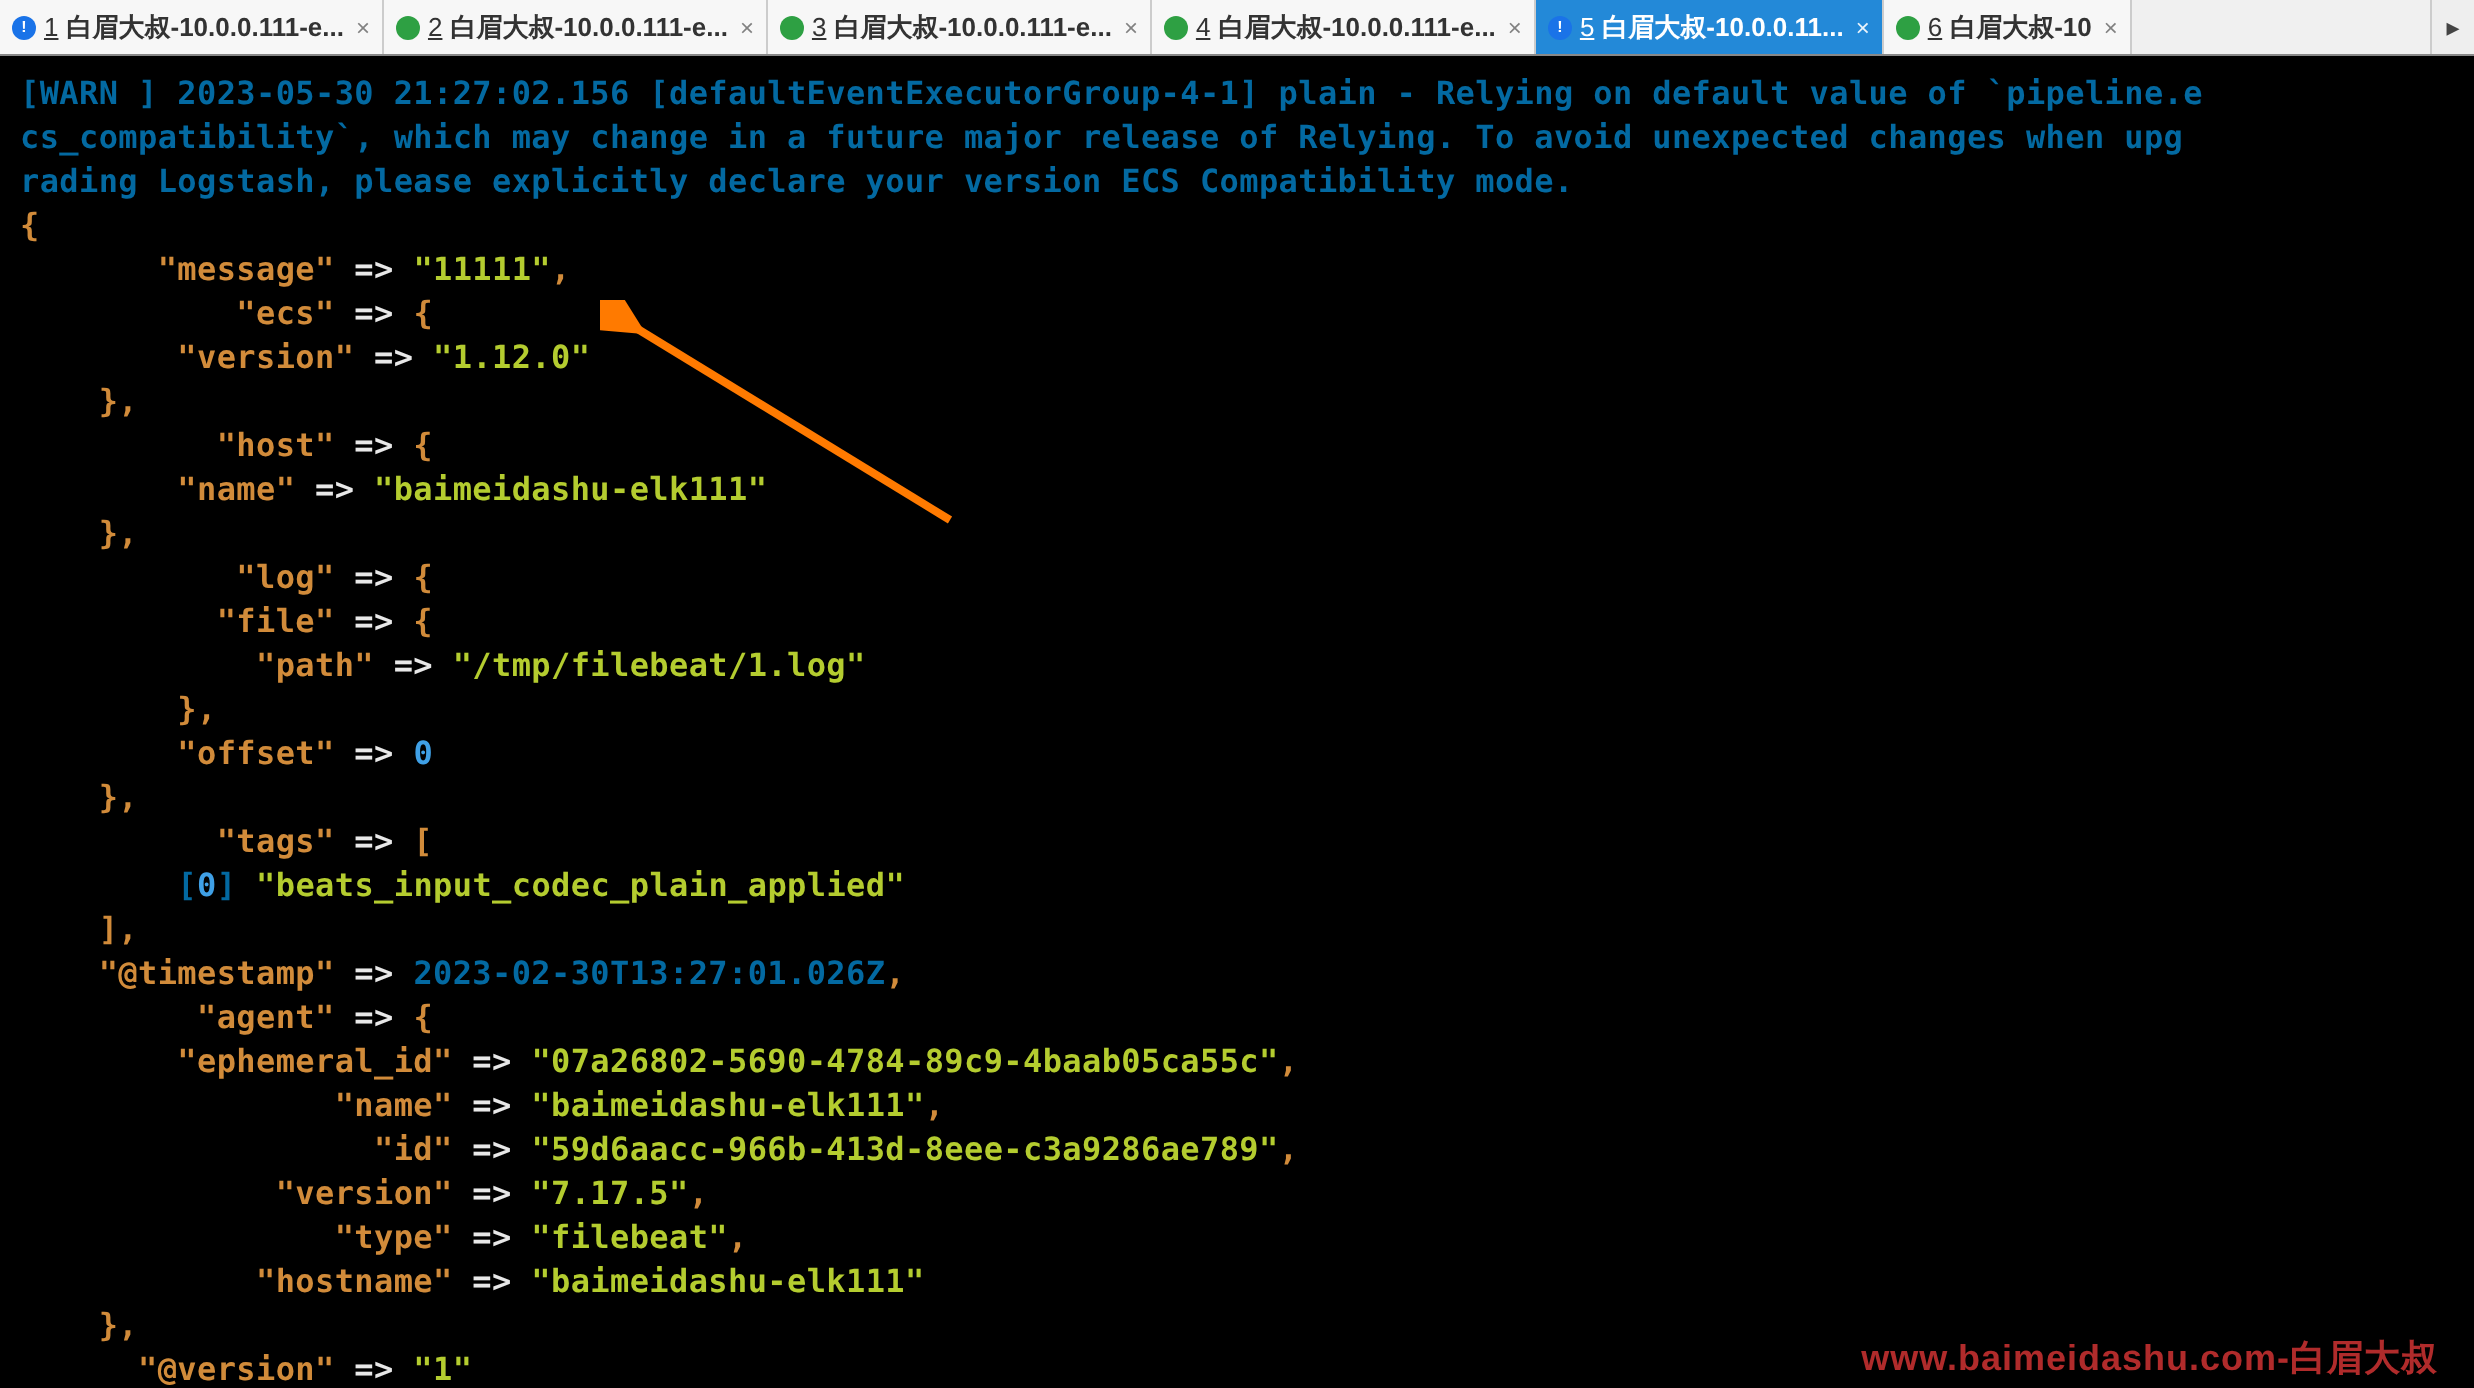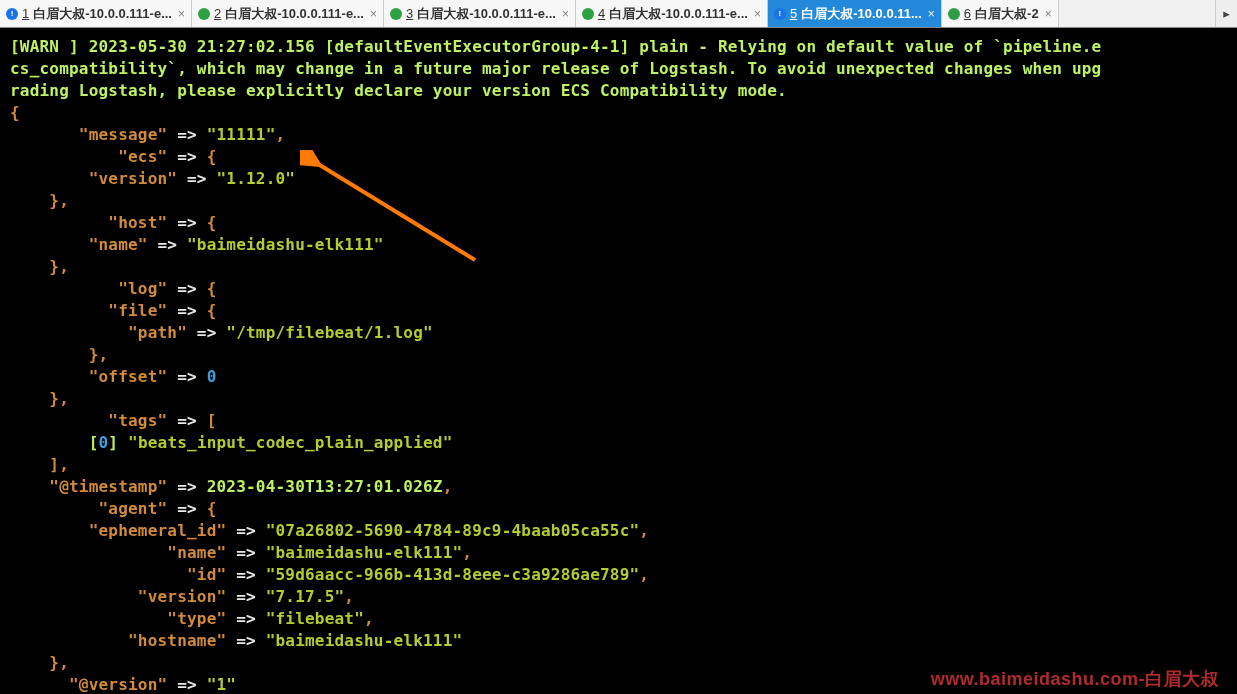--- a/index.html
+++ b/index.html
@@ -8,21 +8,21 @@
   .tab { display:flex; align-items:center; gap:4px; padding:0 6px; border-right:1px solid #ccc; background:#f7f7f7; cursor:pointer; max-width:220px; white-space:nowrap; overflow:hidden; }
   .tab.active { background:#2389d8; color:#fff; }
   .tab-dot { width:12px; height:12px; border-radius:50%; flex:0 0 12px; display:flex; align-items:center; justify-content:center; font-size:8px; color:#fff; font-weight:bold; }
   .tab-label { overflow:hidden; text-overflow:ellipsis;font-weight:bold; }
   .tab-x { font-size:12px; opacity:.6; margin-left:2px; }
   .tab.active .tab-x { color:#fff; opacity:.9; }
   .tabbar-scroll { width:22px; display:flex; align-items:center; justify-content:center; background:#eee; border-left:1px solid #ccc; cursor:pointer; color:#444; }
   .terminal { position:relative; padding:8px 10px 10px 10px; color:#e8e8e8; line-height:22px; font-weight:600; letter-spacing:.2px; }
   .terminal pre { white-space:pre; font-family:inherit; font-size:16px; font-weight:600; }
   
-  .c-w { color:#bef264; }        
+  .c-w { color:#0369a1; }        
   .c-k { color:#d18b3a; }        
   .c-s { color:#b4cc2f; }        
   .c-op{ color:#e8e8e8; }        
   .c-n { color:#3fa0e6; }        
   .c-i { color:#3fa0e6; }        
   .watermark { position:absolute; right:18px; bottom:16px; color:#b02b2b; font-family:"Microsoft YaHei",Arial,sans-serif; font-size:18px; font-weight:600; letter-spacing:.5px; text-shadow:0 0 2px rgba(0,0,0,.6); pointer-events:none;text-align:right; }
   .arrow { position:absolute; left:300px; top:122px; pointer-events:none; }
 </style>
 </head>
 <body>
@@ -56,51 +56,51 @@
       </div>
       <div class="tab active">
         <span class="tab-dot" style="background: rgb(26, 115, 232);">!</span>
         <span style="text-decoration: underline;">5</span>
         <span class="tab-label"> 白眉大叔-10.0.0.11...</span>
         <span class="tab-x">×</span>
       </div>
       <div class="tab">
         <span class="tab-dot" style="background: rgb(46, 160, 67);"></span>
         <span style="text-decoration: underline;">6</span>
-        <span class="tab-label"> 白眉大叔-2</span>
+        <span class="tab-label"> 白眉大叔-10</span>
         <span class="tab-x">×</span>
       </div>
     </div>
   <div class="tabbar-scroll">
       <span>▸</span>
     </div>
 </div>
 
 <div class="terminal">
 <pre><span class="c-w">[WARN ] 2023-05-30 21:27:02.156 [defaultEventExecutorGroup-4-1] plain - Relying on default value of `pipeline.e</span>
-<span class="c-w">cs_compatibility`, which may change in a future major release of Logstash. To avoid unexpected changes when upg</span>
+<span class="c-w">cs_compatibility`, which may change in a future major release of Relying. To avoid unexpected changes when upg</span>
 <span class="c-w">rading Logstash, please explicitly declare your version ECS Compatibility mode.</span>
 <span class="c-k">{</span>
        <span class="c-k">"message"</span><span class="c-op"> =&gt; </span><span class="c-s">"11111"</span><span class="c-k">,</span>
            <span class="c-k">"ecs"</span><span class="c-op"> =&gt; </span><span class="c-k">{</span>
         <span class="c-k">"version"</span><span class="c-op"> =&gt; </span><span class="c-s">"1.12.0"</span>
     <span class="c-k">},</span>
           <span class="c-k">"host"</span><span class="c-op"> =&gt; </span><span class="c-k">{</span>
         <span class="c-k">"name"</span><span class="c-op"> =&gt; </span><span class="c-s">"baimeidashu-elk111"</span>
     <span class="c-k">},</span>
            <span class="c-k">"log"</span><span class="c-op"> =&gt; </span><span class="c-k">{</span>
           <span class="c-k">"file"</span><span class="c-op"> =&gt; </span><span class="c-k">{</span>
             <span class="c-k">"path"</span><span class="c-op"> =&gt; </span><span class="c-s">"/tmp/filebeat/1.log"</span>
         <span class="c-k">},</span>
         <span class="c-k">"offset"</span><span class="c-op"> =&gt; </span><span class="c-n">0</span>
     <span class="c-k">},</span>
           <span class="c-k">"tags"</span><span class="c-op"> =&gt; </span><span class="c-k">[</span>
         <span class="c-w">[</span><span class="c-i">0</span><span class="c-w">]</span> <span class="c-s">"beats_input_codec_plain_applied"</span>
     <span class="c-k">],</span>
-    <span class="c-k">"@timestamp"</span><span class="c-op"> =&gt; </span><span class="c-w">2023-04-30T13:27:01.026Z</span><span class="c-k">,</span>
+    <span class="c-k">"@timestamp"</span><span class="c-op"> =&gt; </span><span class="c-w">2023-02-30T13:27:01.026Z</span><span class="c-k">,</span>
          <span class="c-k">"agent"</span><span class="c-op"> =&gt; </span><span class="c-k">{</span>
         <span class="c-k">"ephemeral_id"</span><span class="c-op"> =&gt; </span><span class="c-s">"07a26802-5690-4784-89c9-4baab05ca55c"</span><span class="c-k">,</span>
                 <span class="c-k">"name"</span><span class="c-op"> =&gt; </span><span class="c-s">"baimeidashu-elk111"</span><span class="c-k">,</span>
                   <span class="c-k">"id"</span><span class="c-op"> =&gt; </span><span class="c-s">"59d6aacc-966b-413d-8eee-c3a9286ae789"</span><span class="c-k">,</span>
              <span class="c-k">"version"</span><span class="c-op"> =&gt; </span><span class="c-s">"7.17.5"</span><span class="c-k">,</span>
                 <span class="c-k">"type"</span><span class="c-op"> =&gt; </span><span class="c-s">"filebeat"</span><span class="c-k">,</span>
             <span class="c-k">"hostname"</span><span class="c-op"> =&gt; </span><span class="c-s">"baimeidashu-elk111"</span>
     <span class="c-k">},</span>
       <span class="c-k">"@version"</span><span class="c-op"> =&gt; </span><span class="c-s">"1"</span></pre>
 

